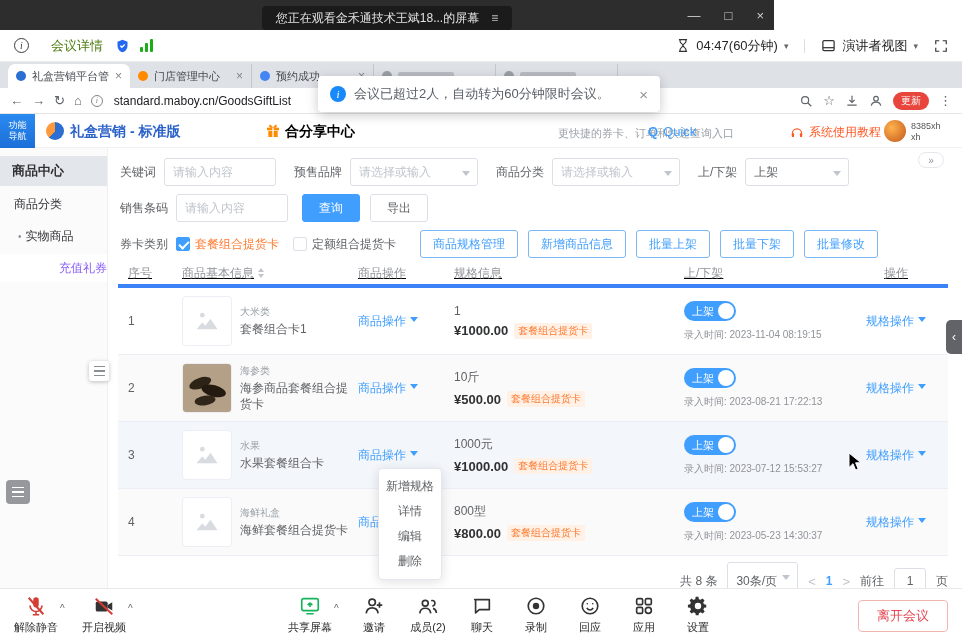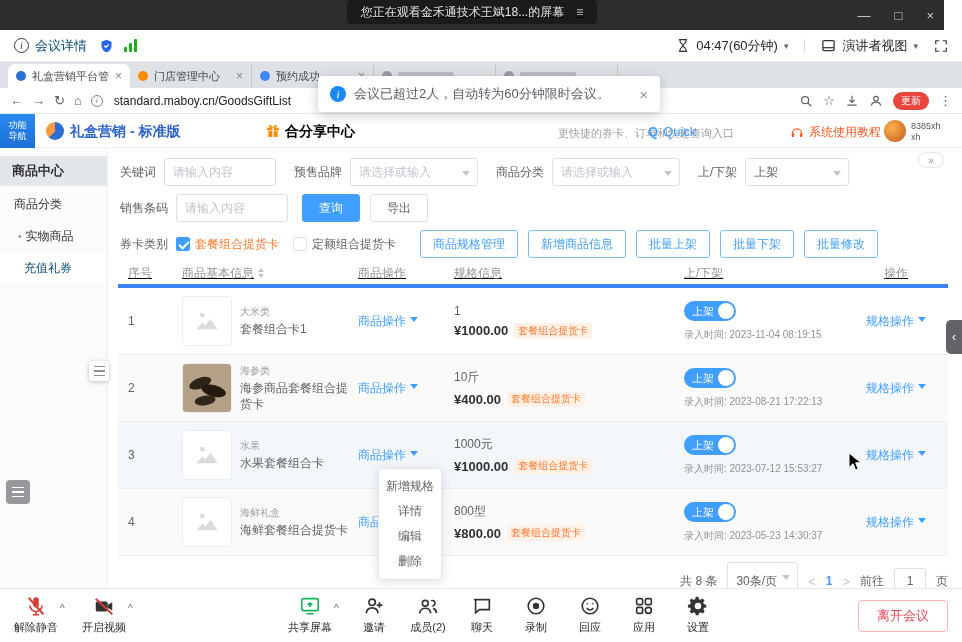--- a/index.html
+++ b/index.html
@@ -1,29 +1,29 @@
 <!DOCTYPE html>
 <html><head>
 <meta charset="utf-8">
 <style>
   *{margin:0;padding:0;box-sizing:border-box;font-family:"Liberation Sans","DejaVu Sans",sans-serif;}
   html,body{width:962px;height:642px;}
   body{position:relative;background:#fff;overflow:hidden;}
 
   
-  .titlebar{position:absolute;left:0;top:0;width:944px;height:30px;background:#2d2d2d;display:flex;align-items:flex-start;justify-content:center;z-index:5;text-decoration:underline;}
+  .titlebar{position:absolute;left:0;top:0;width:774px;height:30px;background:#2d2d2d;display:flex;align-items:flex-end;justify-content:center;z-index:5;}
   .title-pill{background:#1b1b1b;color:#e3e3e3;font-size:12px;height:24px;padding:0 14px;border-radius:4px;display:flex;align-items:center;gap:12px;}
   .pill-menu{color:#bbb;font-size:12px;}
   .win-controls{position:absolute;right:10px;top:0;height:30px;display:flex;align-items:center;gap:24px;color:#cfcfcf;font-size:13px;}
   .win-controls span{cursor:default;}
 
   
   .infobar{position:absolute;left:0;top:30px;width:962px;height:32px;background:#fff;border-bottom:1px solid #ececec;display:flex;align-items:center;padding:0 14px;z-index:5;}
   .icircle{width:15px;height:15px;border:1.5px solid #3c3c3c;border-radius:50%;font-size:10px;color:#3c3c3c;display:inline-flex;align-items:center;justify-content:center;font-family:"Liberation Serif",serif;font-style:italic;}
-  .info-label{font-size:13px;color:#0c4a6e;margin-left:6px;}
+  .info-label{font-size:13px;color:#4d7c0f;margin-left:22px;}
   .sigbars{display:inline-flex;align-items:flex-end;gap:2px;margin-left:10px;height:13px;}
   .sigbars i{display:block;width:3px;background:#1aad19;border-radius:1px;}
   .infobar-right{margin-left:auto;display:flex;align-items:center;gap:6px;}
   .ib-text{font-size:13px;color:#262626;}
   .caret-txt{font-size:9px;color:#666;}
   .vdiv{width:1px;height:14px;background:#ddd;margin:0 10px;}
 
   
   .tabbar{position:absolute;left:0;top:62px;width:962px;height:26px;background:#dee1e6;display:flex;align-items:flex-end;padding-left:8px;z-index:4;}
   .tab{height:24px;display:flex;align-items:center;gap:6px;padding:0 8px;font-size:11px;color:#454a4f;width:122px;position:relative;}
@@ -61,21 +61,21 @@
   .avatar{position:absolute;left:884px;top:6px;width:22px;height:22px;border-radius:50%;background:radial-gradient(circle at 35% 35%,#ffb24d,#c2571b);}
   .uname{position:absolute;left:911px;top:7px;font-size:9px;color:#555;line-height:1.25;}
 
   
   .appbody{position:absolute;left:0;top:148px;width:962px;height:440px;background:#fff;z-index:2;}
   .sidebar{position:absolute;left:0;top:0;width:108px;height:440px;background:#fbfbfc;border-right:1px solid #f0f0f0;}
   .sb-title{margin-top:8px;height:30px;line-height:30px;background:#e3e6ea;font-size:13px;font-weight:bold;color:#303133;padding-left:12px;}
   .sb-item{height:28px;line-height:28px;font-size:12px;color:#303133;padding-left:14px;margin-top:4px;}
   .sb-item .bullet{color:#909399;margin-right:4px;font-size:10px;}
   .sb-item.sub{padding-left:18px;}
-  .sb-item.active{color:#0c4a6e;background:#fff;padding-left:24px;}
+  .sb-item.active{color:#8b5cf6;background:#fff;padding-left:24px;text-align:right;}
   .content{position:absolute;left:108px;top:0;width:854px;height:440px;background:#fff;}
 
   
   .frow{position:absolute;left:12px;display:flex;align-items:center;}
   .frow1{top:10px;}
   .frow2{top:46px;}
   .flabel{font-size:12px;color:#606266;margin-right:8px;white-space:nowrap;}
   .inp{height:28px;border:1px solid #dcdfe6;border-radius:3px;font-size:12px;color:#606266;padding:0 8px;background:#fff;outline:none;}
   .inp::placeholder{color:#c0c4cc;}
   .sel{height:28px;border:1px solid #dcdfe6;border-radius:3px;background:#fff;position:relative;display:flex;align-items:center;padding:0 22px 0 8px;font-size:12px;}
@@ -409,21 +409,21 @@
           </div>
           <div>
               <div class="pcat">海参类</div>
           <div class="pname">海参商品套餐组合提货卡</div>
             </div>
         </div>
         <div class="td"><span class="blink"><span>商品操作</span><i class="cdn"></i></span></div>
         <div class="td">
           <div class="spec">10斤</div>
           <div class="priceline">
-              <span class="price">¥400.00</span>
+              <span class="price">¥500.00</span>
               <span class="tag">套餐组合提货卡</span>
             </div>
         </div>
         <div class="td">
           <div class="switch">
               <span class="txt">上架</span>
               <span class="knob"></span>
             </div>
           <div class="time">录入时间: 2023-08-21 17:22:13</div>
         </div>

